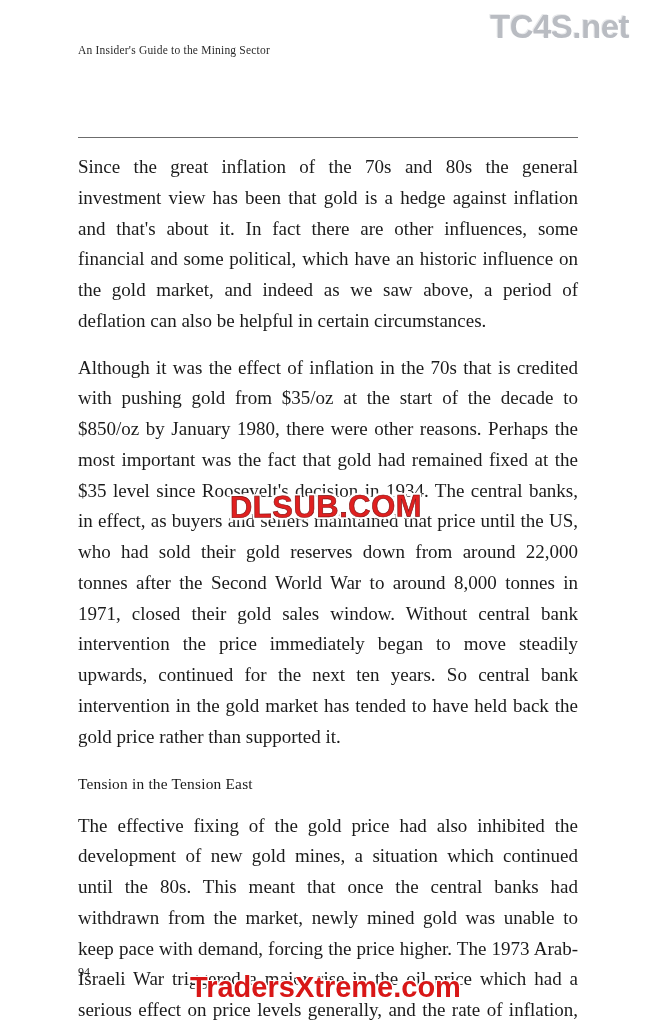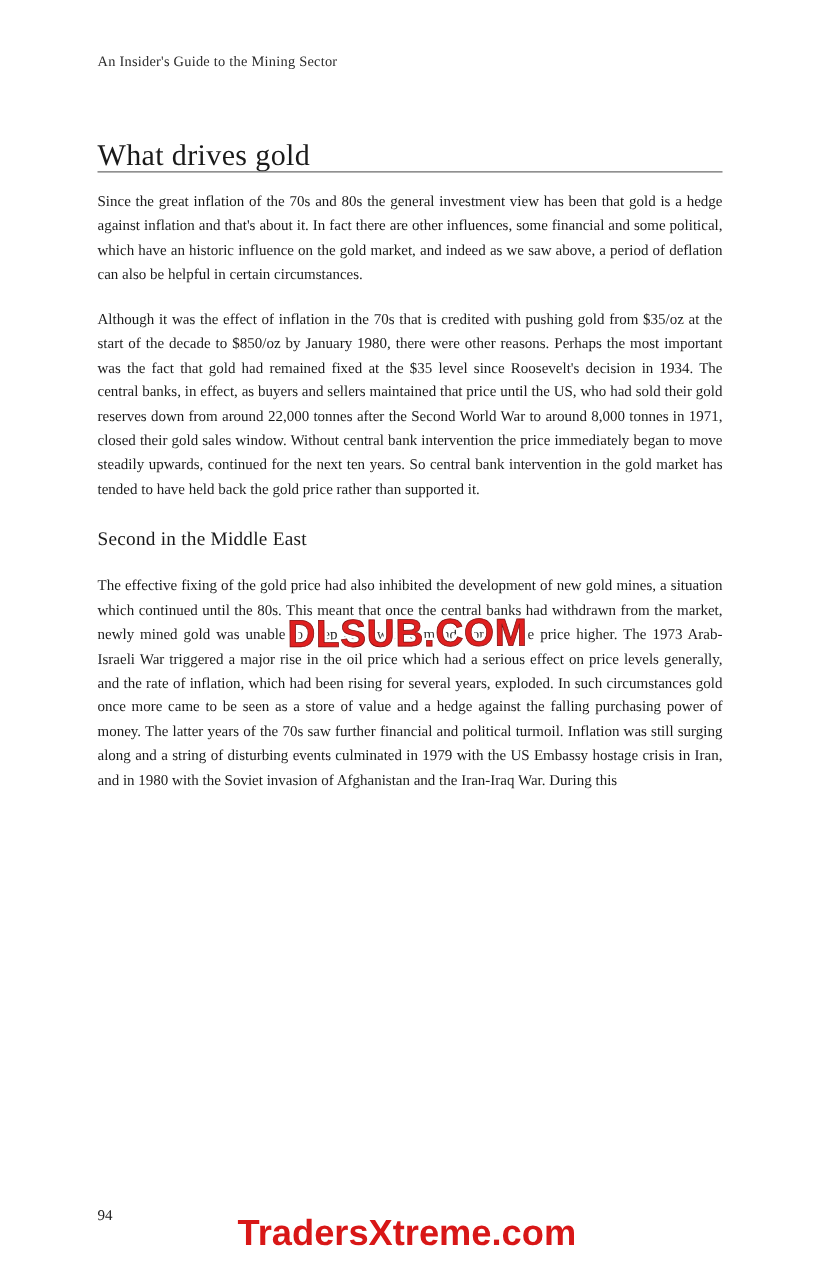--- a/index.html
+++ b/index.html
@@ -60,21 +60,21 @@
     background: #6c6c6c;
   }
   .body-col {
     position: absolute;
     top: 152px;
     left: 78px;
     width: 500px;
   }
   p.body {
     margin: 0 0 16px 0;
-    font-size: 12px;
+    font-size: 19px;
     line-height: 1.62;
     text-align: justify;
     color: #1b1b1b;
     hyphens: none;
   }
   h2.subhead {
     margin: 22px 0 18px 0;
     font-size: 15.4px;
     font-weight: normal;
     color: #1a1a1a;
@@ -124,32 +124,32 @@
       1.5px -1.5px 0 #ffffff,
       -1.5px 1.5px 0 #ffffff;
     white-space: nowrap;
   }
 </style>
 </head>
 <body>
 
 <div class="page">
 
+  <div class="watermark-top">TC4S.net</div>
 
   <div class="running-head">An Insider's Guide to the Mining Sector</div>
 
-  <h1 class="chapter-title">What drives gold</h1>
 
   <div class="title-rule"></div>
 
   <div class="body-col">
     <p class="body">Since the great inflation of the 70s and 80s the general investment view has been that gold is a hedge against inflation and that's about it. In fact there are other influences, some financial and some political, which have an historic influence on the gold market, and indeed as we saw above, a period of deflation can also be helpful in certain circumstances.</p>
     <p class="body">Although it was the effect of inflation in the 70s that is credited with pushing gold from $35/oz at the start of the decade to $850/oz by January 1980, there were other reasons. Perhaps the most important was the fact that gold had remained fixed at the $35 level since Roosevelt's decision in 1934. The central banks, in effect, as buyers and sellers maintained that price until the US, who had sold their gold reserves down from around 22,000 tonnes after the Second World War to around 8,000 tonnes in 1971, closed their gold sales window. Without central bank intervention the price immediately began to move steadily upwards, continued for the next ten years. So central bank intervention in the gold market has tended to have held back the gold price rather than supported it.</p>
 
-    <h2 class="subhead">Second in the Middle East</h2>
+    <h2 class="subhead">Tension in the Tension East</h2>
 
     <p class="body">The effective fixing of the gold price had also inhibited the development of new gold mines, a situation which continued until the 80s. This meant that once the central banks had withdrawn from the market, newly mined gold was unable to keep pace with demand, forcing the price higher. The 1973 Arab-Israeli War triggered a major rise in the oil price which had a serious effect on price levels generally, and the rate of inflation, which had been rising for several years, exploded. In such circumstances gold once more came to be seen as a store of value and a hedge against the falling purchasing power of money. The latter years of the 70s saw further financial and political turmoil. Inflation was still surging along and a string of disturbing events culminated in 1979 with the US Embassy hostage crisis in Iran, and in 1980 with the Soviet invasion of Afghanistan and the Iran-Iraq War. During this</p>
   </div>
 
   <div class="stamp-mid">DLSUB.COM</div>
 
   <div class="folio">94</div>
 
   <div class="stamp-bottom">TradersXtreme.com</div>
 

